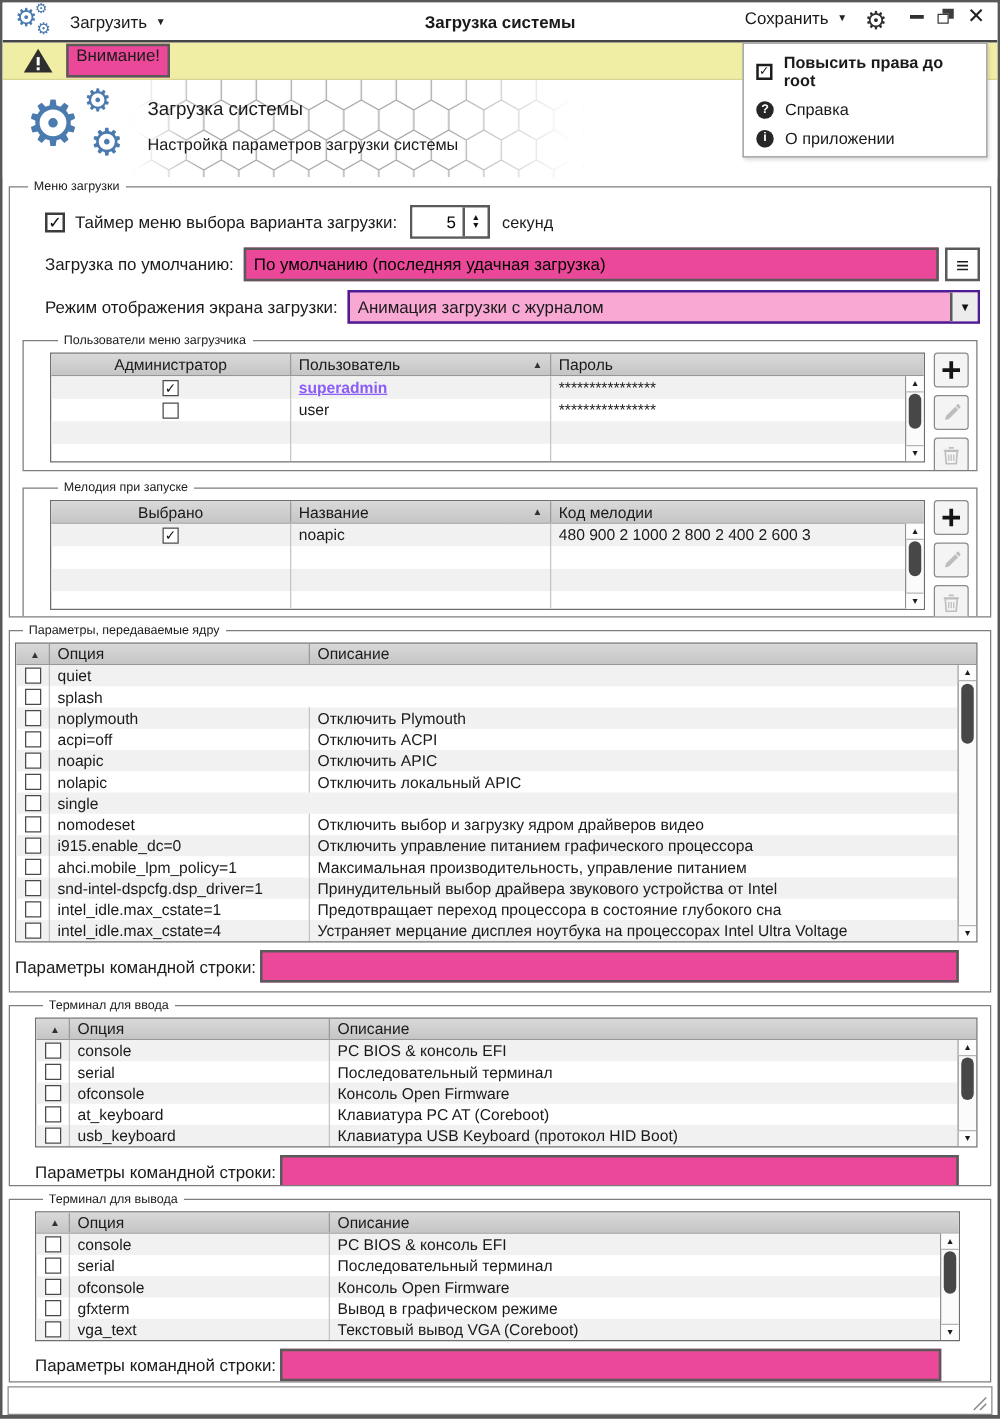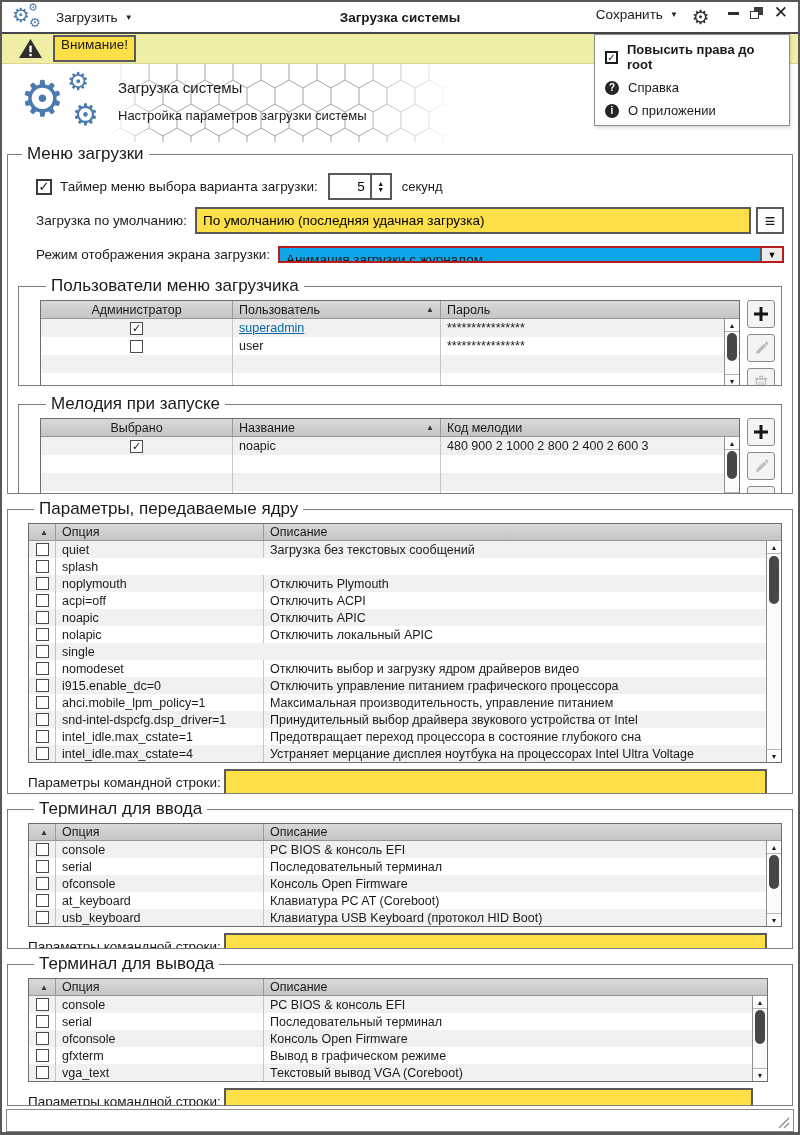--- a/index.html
+++ b/index.html
@@ -48,45 +48,45 @@
   .hexfade { position: absolute; inset: 0;
     background: linear-gradient(to right,#fff 0,rgba(255,255,255,0) 55px,rgba(255,255,255,0) 250px,#fff 352px); }
   .logo { position: absolute; left: 18px; top: 6px; width: 88px; height: 66px; color: #4b7bae; z-index: 2; }
   .logo .g1 { position: absolute; left: 0; top: 4px; font-size: 50px; line-height: 1; }
   .logo .g2 { position: absolute; left: 47px; top: -1px; font-size: 25px; line-height: 1; }
   .logo .g3 { position: absolute; left: 52px; top: 30px; font-size: 30px; line-height: 1; }
   .banner-title { position: absolute; left: 116px; top: 15px; font-size: 15px; z-index: 2; }
   .banner-sub  { position: absolute; left: 116px; top: 44px; font-size: 13px; z-index: 2; }
   
   fieldset { border: 1px solid #7d7d7d; margin: 0 5px; padding: 2px 8px 6px 8px; overflow: hidden; }
-  legend { font-size: 17px; padding: 0 5px; margin-left: 6px; }
+  legend { font-size: 10px; padding: 0 5px; margin-left: 6px; }
   #fs-menu { height: 350px; margin-top: 2px; }
-  #fs-kernel { height: 295px; margin-top: 5px; padding-left: 20px; padding-right: 10px; }
+  #fs-kernel { height: 295px; margin-top: 5px; padding-left: 4px; padding-right: 10px; }
   #fs-in  { height: 150px; margin-top: 5px; padding-left: 20px; padding-right: 10px; }
   #fs-out { height: 152px; margin-top: 5px; padding-left: 20px; padding-right: 24px; }
   fieldset.inner { margin: 8px 2px 0 2px; padding: 2px 4px 4px 21px; height: 110px; }
   
   .mrow { display: flex; align-items: center; margin: 7px 0 0 20px; height: 27px; }
   .chk { width: 16px; height: 16px; border: 2px solid #3c3c3c; background: #fff; display: flex;
     align-items: center; justify-content: center; font-size: 13px; font-weight: 700; color: #111;
     margin-right: 8px; flex: none; }
   .lbl { font-size: 13.5px; white-space: nowrap; }
   .spin { display: flex; width: 64px; height: 27px; border: 2px solid #5a5a5a; margin-left: 10px; background: #fff; }
   .spin-val { flex: 1; border: 0; outline: 0; text-align: right; padding-right: 5px; font-size: 13.5px;
     font-family: inherit; width: 36px; }
   .spin-btns { width: 20px; border-left: 2px solid #5a5a5a; display: flex; flex-direction: column;
     align-items: center; justify-content: center; font-size: 7px; line-height: 6px; color: #111; }
   .unit { margin-left: 10px; }
   .txt { border: 2px solid #5a5a5a; height: 27px; padding: 0 6px; font-size: 13.5px; font-family: inherit;
-    outline: 0; background: #fde047; }
+    outline: 0; background: #ec4899; }
   .grow { flex: 1; margin-left: 8px; }
   .sqbtn { width: 28px; height: 27px; border: 2px solid #5a5a5a; background: #fff; margin-left: 5px;
     display: flex; align-items: center; justify-content: center; flex: none; }
   .burger { font-size: 18px; font-weight: 700; line-height: 1; color: #1c1c1c; letter-spacing: 0; }
-  .combo { display: flex; flex: 1; height: 17px; border: 2px solid #b91c1c; margin-left: 8px; background: #0ea5e9; }
+  .combo { display: flex; flex: 1; height: 27px; border: 2px solid #4c1d95; margin-left: 8px; background: #f9a8d4; }
   .combo-val { flex: 1; padding: 4px 6px; font-size: 13.5px; white-space: nowrap; overflow: hidden; }
   .combo-btn { width: 22px; border-left: 2px solid #5a5a5a; background: #ececec; display: flex;
     align-items: center; justify-content: center; font-size: 9px; color: #111; }
   
   .grp-flex { display: flex; align-items: flex-start; margin-top: 2px; }
   .tablebox { flex: 1; border: 1px solid #6e6e6e; background: #fff; overflow: hidden; }
   .thead { display: flex; background: linear-gradient(#d9d9d9,#c5c5c5); border-bottom: 1px solid #979797; }
   .th { font-size: 12.5px; display: flex; align-items: center; }
   .thead .tcell { border-right: 1px solid #9a9a9a; }
   .thead .tcell:last-child { border-right: 0; }
@@ -96,21 +96,21 @@
   .center { justify-content: center; }
   .sort { margin-left: auto; font-size: 8px; color: #333; }
   .sort.mid { margin-left: 4px; }
   .tbody-wrap { display: flex; }
   .tbody { flex: 1; overflow: hidden; }
   .trow { display: flex; height: 18px; }
   .trow.alt { background: #f1f1f1; }
   .prow { height: 17px; }
   .cb { width: 13px; height: 13px; border: 1px solid #4a4a4a; background: #fff; display: flex;
     align-items: center; justify-content: center; font-size: 11px; font-weight: 700; color: #111; }
-  .linktext { color: #0369a1; text-decoration: underline; }
+  .linktext { color: #8b5cf6; text-decoration: underline; font-weight: bold; }
   .cu0 { width: 192px; justify-content: center; }
   .cu1 { width: 208px; }
   .cu2 { flex: 1; }
   .cp0 { width: 27px; justify-content: center; }
   .cp1 { width: 208px; }
   .cp2 { flex: 1; }
   .uh { height: 18px; }
   .ph { height: 17px; }
   .ubody { height: 68px; }
   .kbody { height: 221px; }
@@ -409,21 +409,20 @@
           <span>Описание</span>
         </div>
     </div>
     <div class="tbody-wrap">
       <div class="tbody kbody" id="kernel-tbody">
           <div class="trow prow alt">
             <div class="tcell cp0 center">
               <span class="cb"></span>
             </div>
             <div class="tcell cp1">quiet</div>
-            <div class="tcell cp2">Загрузка без текстовых сообщений</div>
           </div>
           <div class="trow prow">
             <div class="tcell cp0 center">
               <span class="cb"></span>
             </div>
             <div class="tcell cp1">splash</div>
           </div>
           <div class="trow prow alt">
             <div class="tcell cp0 center">
               <span class="cb"></span>

